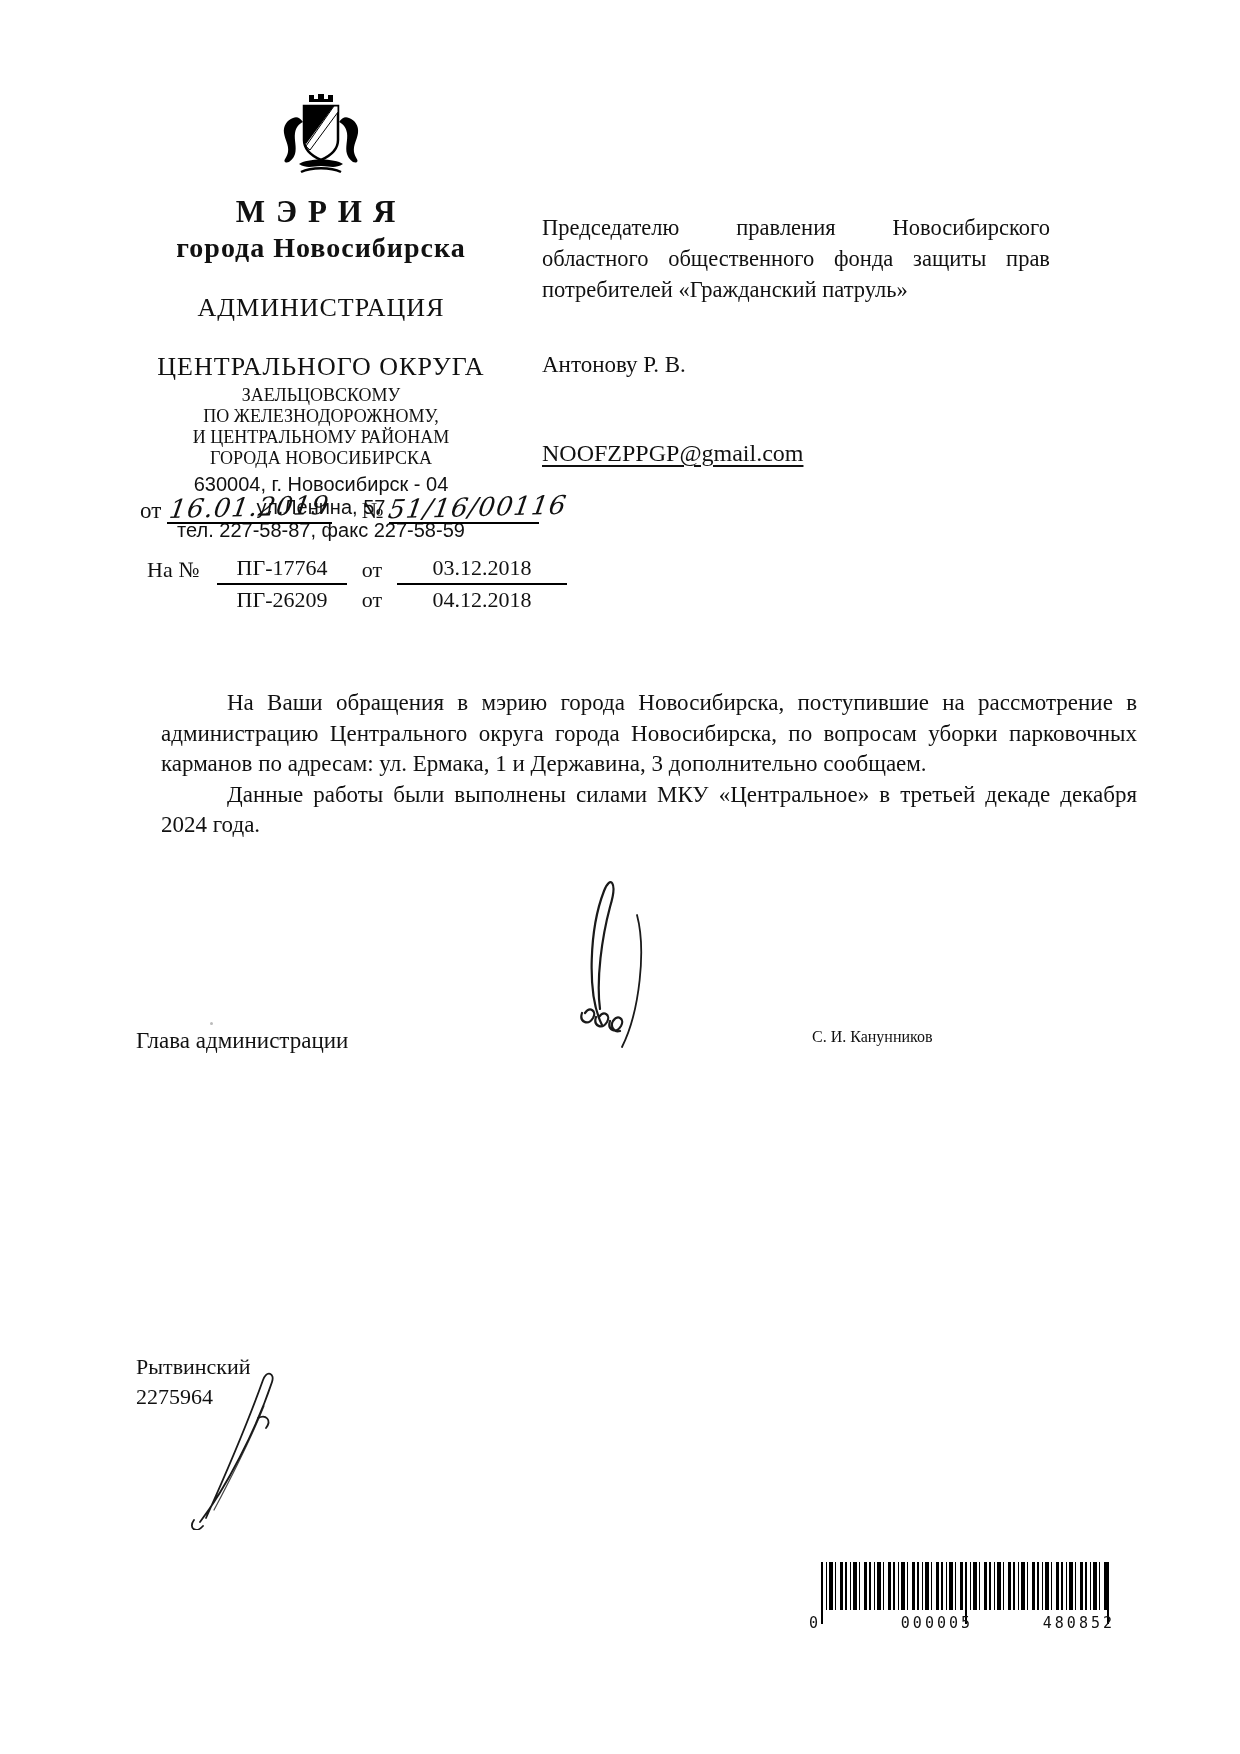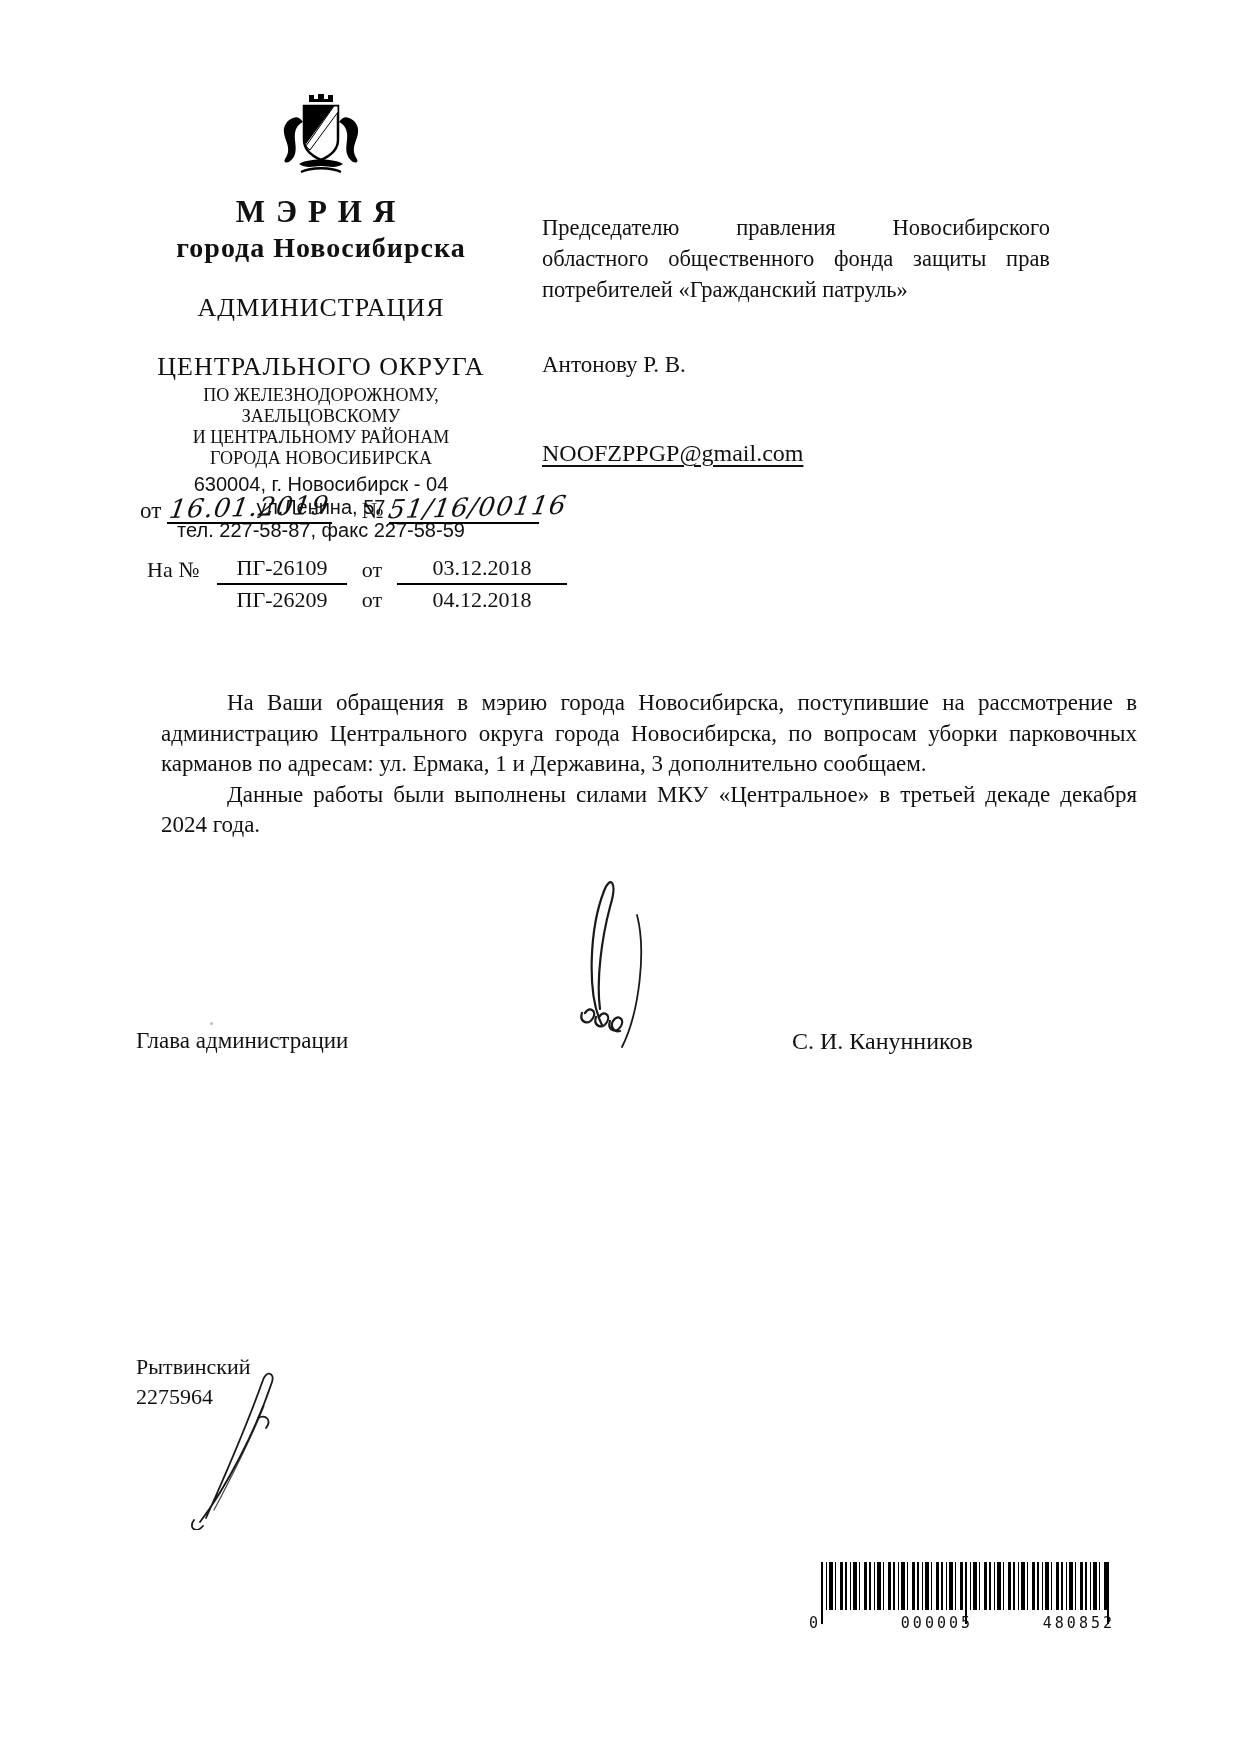--- a/index.html
+++ b/index.html
@@ -78,21 +78,21 @@
 
   
   .body-text{
     position:absolute;left:136px;top:688px;width:976px;
     font-size:23px;line-height:30.5px;text-align:justify;margin-left:25px;
   }
   .body-text p{margin:0;text-indent:66px;}
 
   
   .sig-position{position:absolute;left:136px;top:1028px;font-size:23px;}
-  .sig-name{position:absolute;left:792px;top:1028px;font-size:24px;}
+  .sig-name{position:absolute;left:812px;top:1028px;font-size:16px;}
   .sig-head{position:absolute;left:540px;top:875px;}
 
   
   .executor{position:absolute;left:136px;top:1352px;font-size:22px;line-height:30px;}
   .sig-exec{position:absolute;left:160px;top:1360px;}
 
   
   .barcode{
     position:absolute;left:815px;top:1562px;width:300px;height:82px;
   }
@@ -145,22 +145,22 @@
       <path d="M30 80 c10 -5 30 -5 40 0" fill="none" stroke="#000" stroke-width="2.5"></path>
     </svg>
 
     <div class="org-line1">МЭРИЯ</div>
     <div class="org-line2">города Новосибирска</div>
 
     <div class="division">АДМИНИСТРАЦИЯ</div>
     <div class="division">ЦЕНТРАЛЬНОГО ОКРУГА</div>
 
     <div class="districts">
+      <div>ЗАЕЛЬЦОВСКОМУ</div>
       <div>ПО ЖЕЛЕЗНОДОРОЖНОМУ,</div>
-      <div>ЗАЕЛЬЦОВСКОМУ</div>
       <div>И ЦЕНТРАЛЬНОМУ РАЙОНАМ</div>
       <div>ГОРОДА НОВОСИБИРСКА</div>
     </div>
 
     <div class="addr">
       <div>630004, г. Новосибирск - 04</div>
       <div>ул.Ленина, 57</div>
       <div>тел. 227-58-87, факс 227-58-59</div>
     </div>
   </div>
@@ -169,21 +169,21 @@
     <span>от</span>
     <span class="fill" style="width:165px;"><span class="hand">16.01.2019</span></span>
     <span style="display:inline-block;width:18px;"></span>
     <span>№</span>
     <span class="fill" style="width:150px;"><span class="hand">51/16/00116</span></span>
   </div>
 
   <div class="reply-block">
     <div class="reply-row">
       <span class="reply-label">На №</span>
-      <span class="reply-num u">ПГ-26109</span>
+      <span class="reply-num u">ПГ-17764</span>
       <span class="reply-from">от</span>
       <span class="reply-date u">03.12.2018</span>
     </div>
     <div class="reply-row">
       <span class="reply-label"></span>
       <span class="reply-num">ПГ-26209</span>
       <span class="reply-from">от</span>
       <span class="reply-date">04.12.2018</span>
     </div>
   </div>

